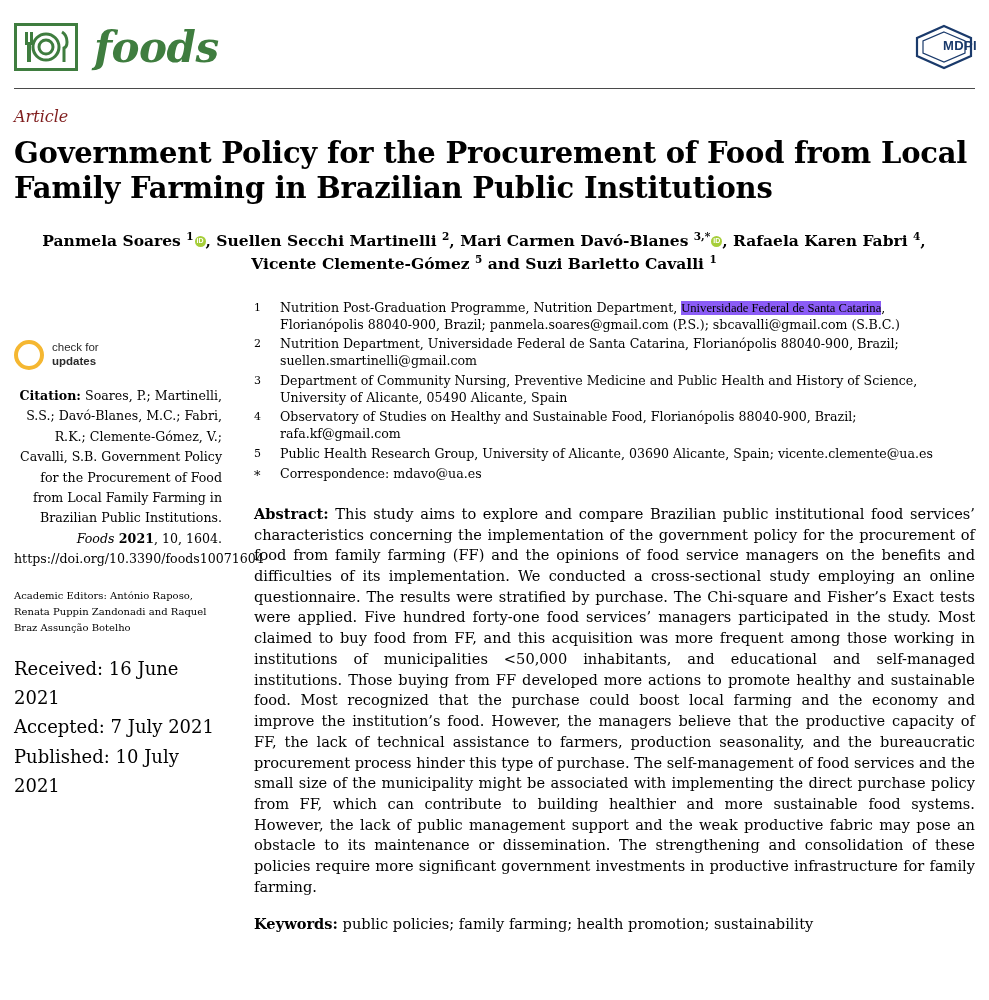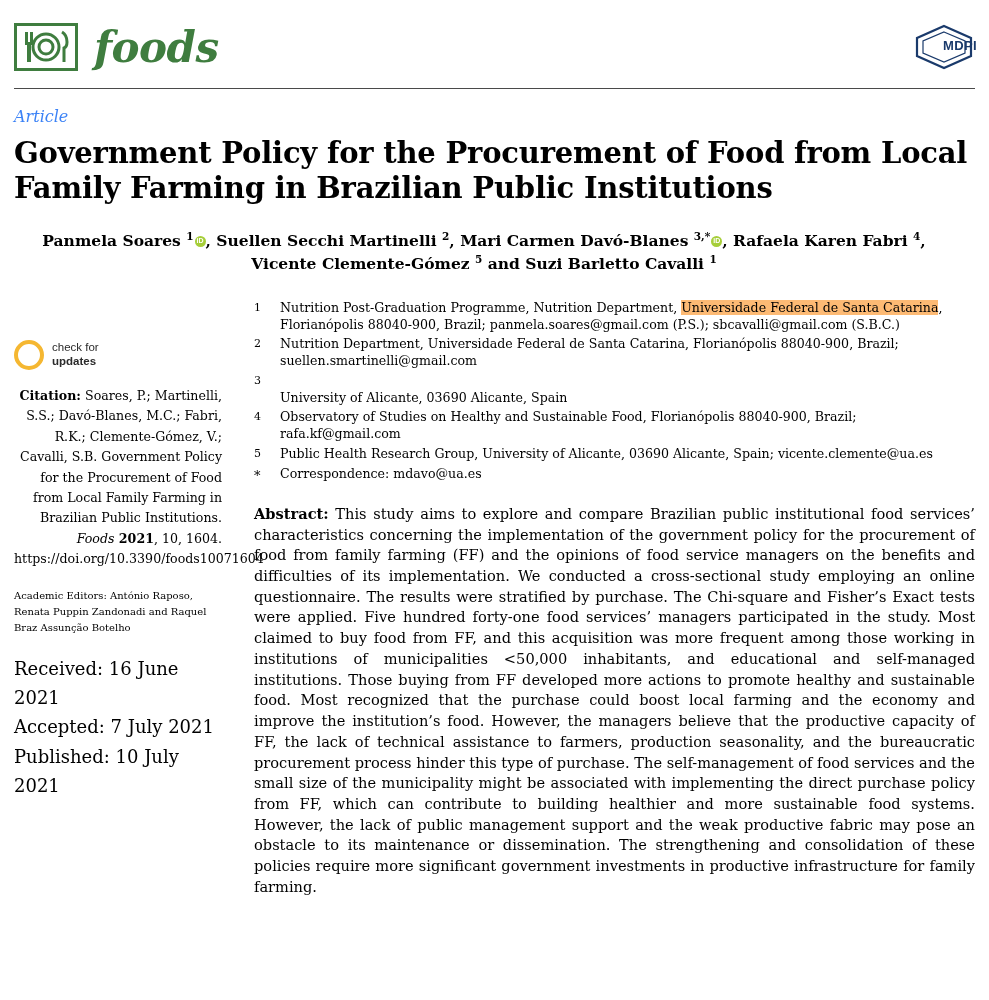--- a/index.html
+++ b/index.html
@@ -81,21 +81,21 @@
     border-bottom: 1.5px solid #4a4a4a;
     margin-top: 8px;
   }
 
   
   .article-type {
     font-family: "DejaVu Serif", serif;
     font-style: italic;
     font-size: 16px;
     margin-top: 18px;
-    color: #3b82f6;
+    color: #7f1d1d;
   }
   .paper-title {
     font-family: "DejaVu Serif", serif;
     font-weight: bold;
     font-size: 29px;
     line-height: 1.22;
     margin-top: 10px;
     letter-spacing: -0.2px;
   }
   .authors {
@@ -157,21 +157,21 @@
     margin-bottom: 3px;
   }
   .affil .num {
     flex: 0 0 26px;
     text-align: left;
     font-size: 11px;
     padding-top: 1px;
   }
   .affil .num.star { font-size: 13px; }
   .affil .txt { flex: 1 1 auto; }
-  .hl { background: #fdba74; }
+  .hl { background: #8b5cf6; font-family: Liberation Serif, serif; }
 
   
   .abstract {
     margin-top: 20px;
     font-family: "DejaVu Serif", serif;
     font-size: 14.6px;
     line-height: 1.42;
     text-align: justify;
   }
   .abstract b, .keywords b { font-weight: bold; }
@@ -294,22 +294,22 @@
         <div class="affil">
           <div class="num">2</div>
           <div class="txt">
             <span>Nutrition Department, Universidade Federal de Santa Catarina, Florianópolis 88040-900, Brazil;</span><br>
             <span>suellen.smartinelli@gmail.com</span>
           </div>
         </div>
         <div class="affil">
           <div class="num">3</div>
           <div class="txt">
-            <br>
-            <span>University of Alicante, 03690 Alicante, Spain</span>
+            <span>Department of Community Nursing, Preventive Medicine and Public Health and History of Science,</span><br>
+            <span>University of Alicante, 05490 Alicante, Spain</span>
           </div>
         </div>
         <div class="affil">
           <div class="num">4</div>
           <div class="txt">
             <span>Observatory of Studies on Healthy and Sustainable Food, Florianópolis 88040-900, Brazil; rafa.kf@gmail.com</span>
           </div>
         </div>
         <div class="affil">
           <div class="num">5</div>
@@ -322,16 +322,19 @@
           <div class="txt">
             <span>Correspondence: mdavo@ua.es</span>
           </div>
         </div>
       </div>
 
       <div class="abstract">
         <b>Abstract:</b><span> This study aims to explore and compare Brazilian public institutional food services’ characteristics concerning the implementation of the government policy for the procurement of food from family farming (FF) and the opinions of food service managers on the benefits and difficulties of its implementation. We conducted a cross-sectional study employing an online questionnaire. The results were stratified by purchase. The Chi-square and Fisher’s Exact tests were applied. Five hundred forty-one food services’ managers participated in the study. Most claimed to buy food from FF, and this acquisition was more frequent among those working in institutions of municipalities &lt;50,000 inhabitants, and educational and self-managed institutions. Those buying from FF developed more actions to promote healthy and sustainable food. Most recognized that the purchase could boost local farming and the economy and improve the institution’s food. However, the managers believe that the productive capacity of FF, the lack of technical assistance to farmers, production seasonality, and the bureaucratic procurement process hinder this type of purchase. The self-management of food services and the small size of the municipality might be associated with implementing the direct purchase policy from FF, which can contribute to building healthier and more sustainable food systems. However, the lack of public management support and the weak productive fabric may pose an obstacle to its maintenance or dissemination. The strengthening and consolidation of these policies require more significant government investments in productive infrastructure for family farming.</span>
       </div>
 
+      <div class="keywords">
+        <b>Keywords:</b><span> public policies; family farming; health promotion; sustainability</span>
+      </div>
 
     </div>
   </div>
 </div>
 
 </body></html>

